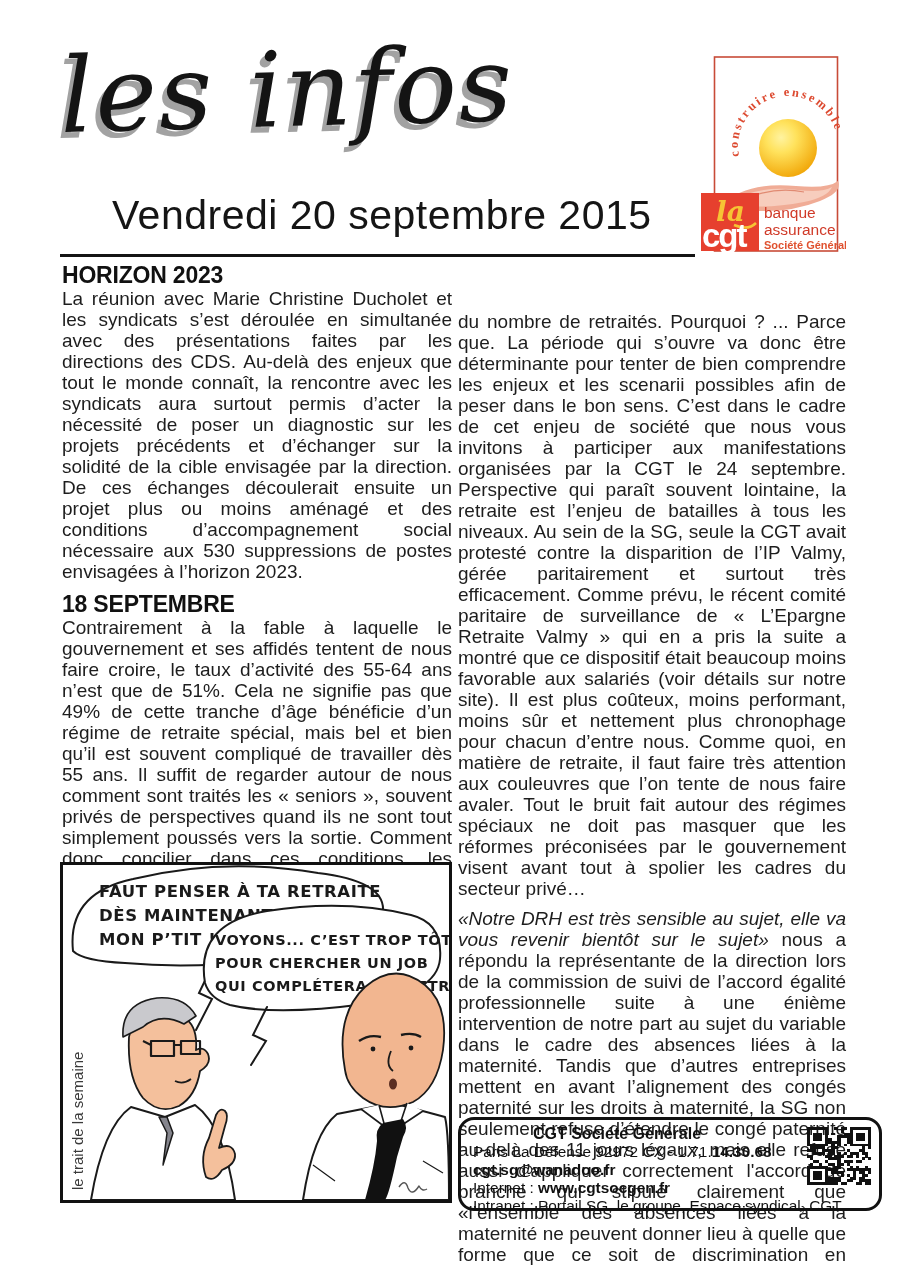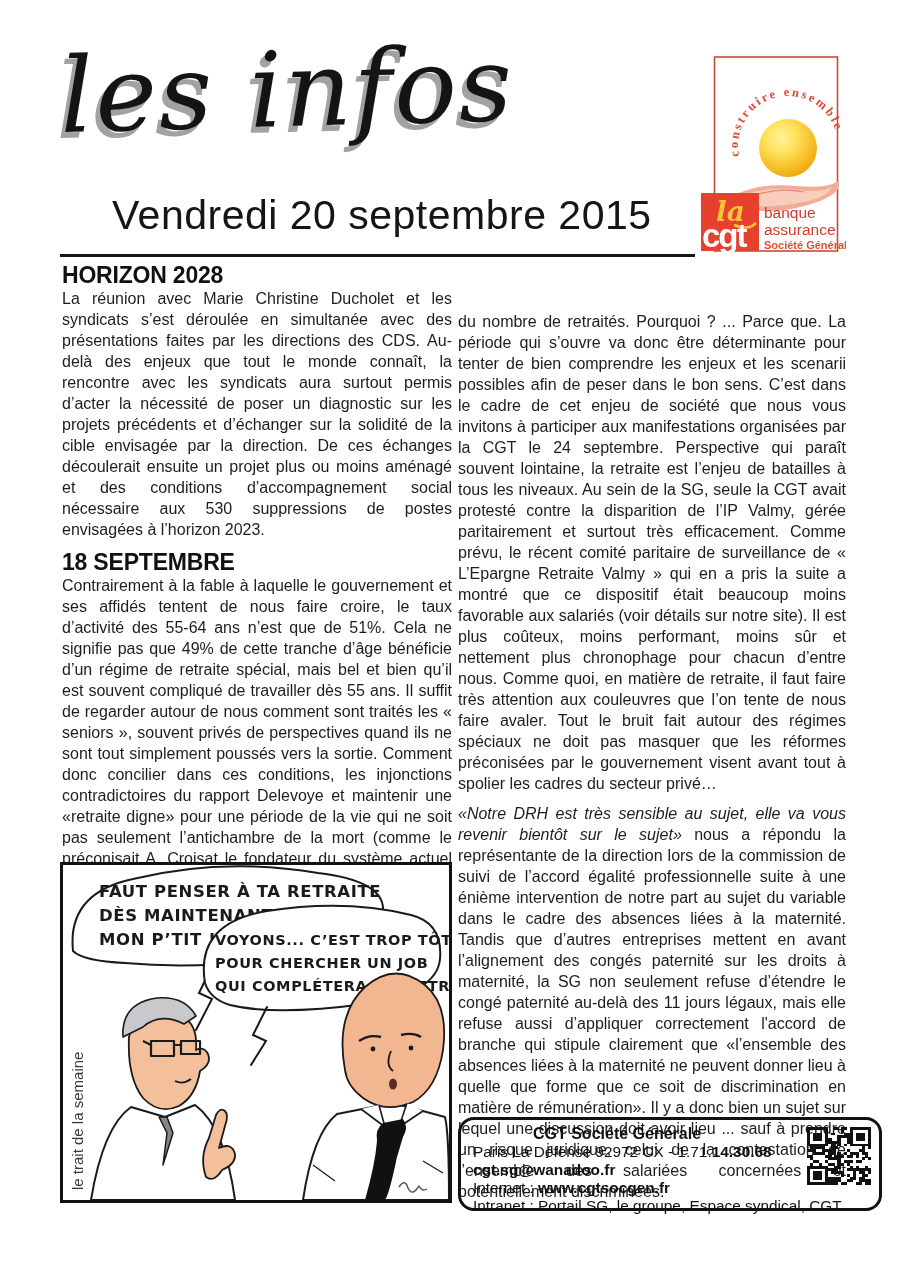--- a/index.html
+++ b/index.html
@@ -14,21 +14,21 @@
   .header-rule{position:absolute;left:60px;top:254px;width:635px;height:3px;background:#141414;}
 
   
   .logo{position:absolute;left:700px;top:55px;width:146px;height:200px;}
 
   
   .col{position:absolute;width:390px;}
   .col-left{left:62px;top:262px;}
   .col-right{left:458px;top:283px;width:388px;margin-top:28px;}
   h2.sec{margin:0;font-size:23px;line-height:26px;font-weight:bold;color:#111;letter-spacing:-.2px;}
-  p.body{margin:0 0 9px 0;font-size:16px;line-height:21px;text-align:justify;
+  p.body{margin:0 0 9px 0;font-size:19px;line-height:21px;text-align:justify;
          text-justify:inter-word;color:#1d1d1d;}
   p.body:last-child{margin-bottom:0;}
   .lead-italic{font-style:italic;}
 
   
   .cartoon{position:absolute;left:60px;top:862px;width:392px;height:341px;
            border:3px solid #111;box-sizing:border-box;background:#fff;}
   .cartoon svg{display:block;width:100%;height:100%;}
   .bubble-txt{font-family:"DejaVu Sans",sans-serif;font-weight:bold;fill:#1a1a1a;letter-spacing:.6px;}
 
@@ -76,21 +76,21 @@
         <path d="M 34 170 Q 48 176 56 168" fill="none" stroke="#f6c434" stroke-width="2.5"></path>
         <text x="2" y="192" font-family="Liberation Sans, sans-serif" font-weight="bold" font-size="33" letter-spacing="-2" fill="#ffffff">cgt</text>
       </g>
       <text x="64" y="163" font-size="15.5" fill="#d03a28">banque</text>
       <text x="64" y="180" font-size="15.5" fill="#d03a28">assurance</text>
       <text x="64" y="194" font-size="11" font-weight="bold" fill="#e0512f">Société Générale</text>
     </svg>
   </div>
 
   <div class="col col-left">
-    <h2 class="sec">HORIZON 2028</h2>
+    <h2 class="sec">HORIZON 2023</h2>
     <p class="body">La réunion avec Marie Christine Ducholet et les syndicats s’est déroulée en simultanée avec des présentations faites par les directions des CDS. Au-delà des enjeux que tout le monde connaît, la rencontre avec les syndicats aura surtout permis d’acter la nécessité de poser un diagnostic sur les projets précédents et d’échanger sur la solidité de la cible envisagée par la direction. De ces échanges découlerait ensuite un projet plus ou moins aménagé et des conditions d’accompagnement social nécessaire aux 530 suppressions de postes envisagées à l’horizon 2023.</p>
     <h2 class="sec">18 SEPTEMBRE</h2>
     <p class="body">Contrairement à la fable à laquelle le gouvernement et ses affidés tentent de nous faire croire, le taux d’activité des 55-64 ans n’est que de 51%. Cela ne signifie pas que 49% de cette tranche d’âge bénéficie d’un régime de retraite spécial, mais bel et bien qu’il est souvent compliqué de travailler dès 55 ans. Il suffit de regarder autour de nous comment sont traités les « seniors », souvent privés de perspectives quand ils ne sont tout simplement poussés vers la sortie. Comment donc concilier dans ces conditions, les injonctions contradictoires du rapport Delevoye et maintenir une «retraite digne» pour une période de la vie qui ne soit pas seulement l’antichambre de la mort (comme le préconisait A. Croisat le fondateur du système actuel de répartition) ? La réforme vise à créer un mécanisme qui s’intègre dans une limite de dépenses fixée à 14% du PIB, malgré l’augmentation</p>
   </div>
 
   <div class="col col-right">
     <p class="body">du nombre de retraités. Pourquoi ? ... Parce que. La période qui s’ouvre va donc être déterminante pour tenter de bien comprendre les enjeux et les scenarii possibles afin de peser dans le bon sens. C’est dans le cadre  de cet enjeu de société que nous vous invitons à participer aux manifestations organisées par la CGT le 24 septembre. Perspective qui paraît souvent lointaine, la retraite est l’enjeu de batailles à tous les niveaux. Au sein de la SG, seule la CGT avait protesté contre la disparition de l’IP Valmy, gérée paritairement et surtout très efficacement. Comme prévu, le récent comité paritaire de surveillance de « L’Epargne Retraite Valmy » qui en a pris la suite a montré que ce dispositif était beaucoup moins favorable aux salariés (voir détails sur notre site). Il est plus coûteux, moins performant, moins sûr et nettement plus chronophage pour chacun d’entre nous. Comme quoi, en matière de retraite, il faut faire très attention aux couleuvres que l’on tente de nous faire avaler. Tout le bruit fait autour des régimes spéciaux ne doit pas masquer que les réformes préconisées par le gouvernement visent avant tout à spolier les cadres du secteur privé…</p>
     <p class="body"><span class="lead-italic">«Notre DRH est très sensible au sujet, elle va vous revenir bientôt sur le sujet»</span><span> nous a répondu la représentante de la direction lors de la commission de suivi de l’accord égalité professionnelle suite à une énième intervention de notre part au sujet du variable dans le cadre des absences liées à la maternité. Tandis que d’autres entreprises mettent en avant l’alignement des congés paternité sur les droits à maternité, la SG non seulement refuse d’étendre le congé paternité au-delà des 11 jours légaux, mais elle refuse aussi d’appliquer correctement l'accord de branche qui stipule clairement que «l’ensemble des absences liées à la maternité ne peuvent donner lieu à quelle que forme que ce soit de discrimination en matière de rémunération». Il y a donc bien un sujet sur lequel une discussion doit avoir lieu ... sauf à prendre un risque juridique, celui de la contestation de l’ensemble des salariées concernées et potentiellement discriminées.</span></p>
   </div>
 

